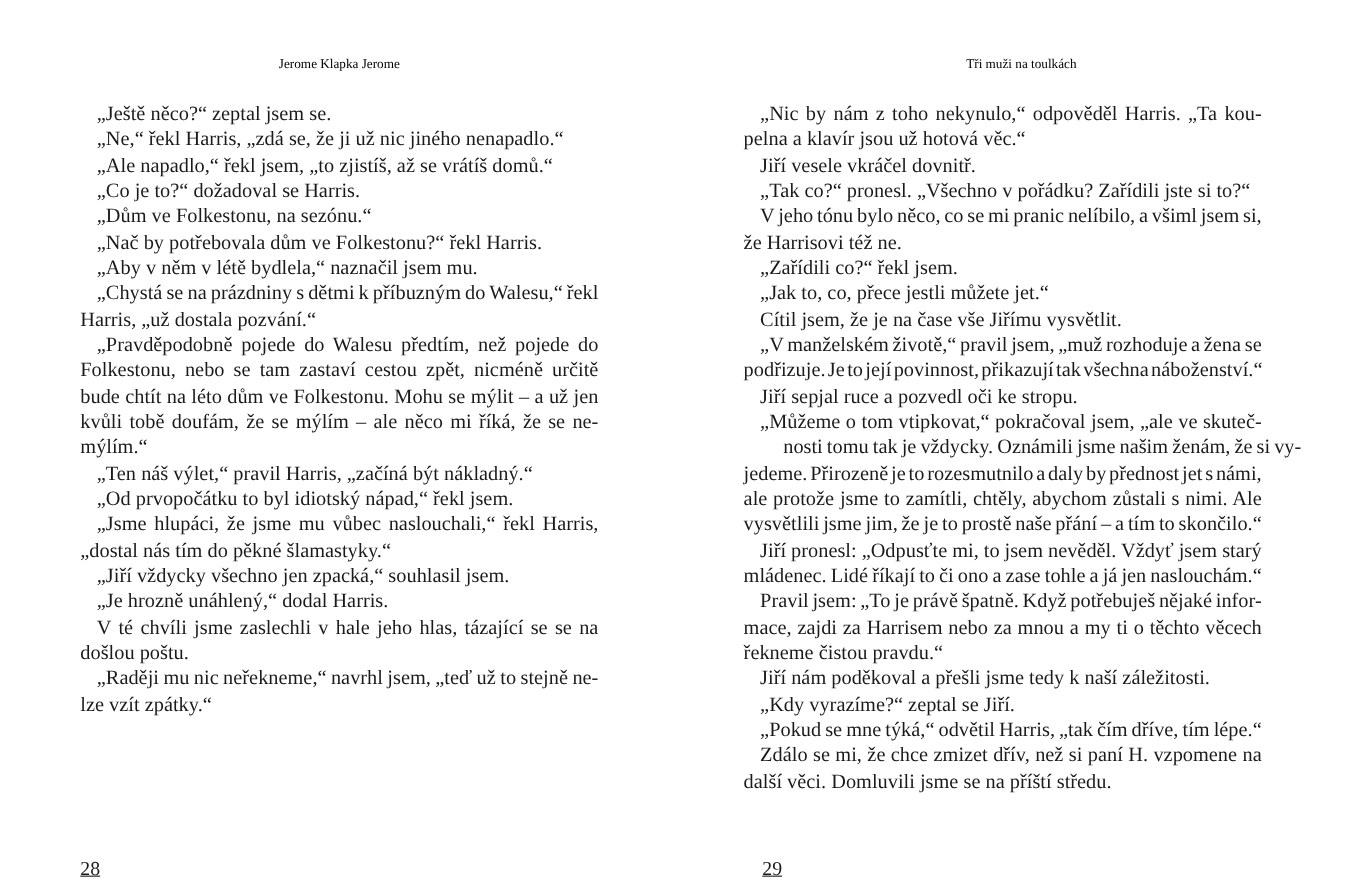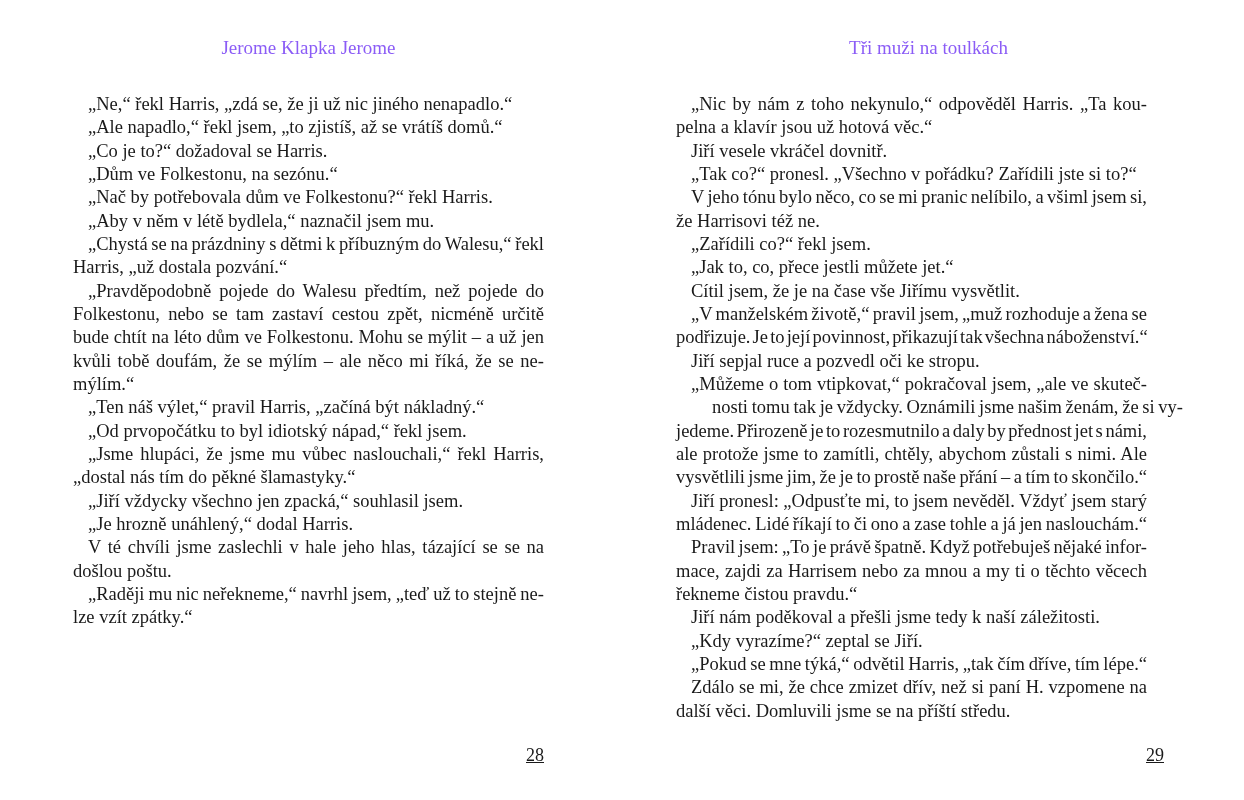--- a/index.html
+++ b/index.html
@@ -20,26 +20,26 @@
     position: absolute;
     top: 0;
     width: 622px;
     height: 800px;
   }
   .page-left  { left: 0; }
   .page-right { left: 622px; }
 
   .running-header {
     position: absolute;
-    top: 39px;
+    top: 50px;
     width: 471px;
     text-align: center;
-    font-size: 19px;
+    font-size: 12px;
     line-height: 17px;
-    color: #8b5cf6;
+    color: #000000;
   }
   .page-left  .running-header { left: 73px; }
   .page-right .running-header { left: 71px; }
 
   .text-block {
     position: absolute;
     top: 93px;
     width: 471px;
   }
   .page-left  .text-block { left: 73px; }
@@ -52,39 +52,42 @@
     line-height: 23.33px;
     height: 23.33px;
     white-space: nowrap;
     overflow: visible;
     text-align: left;
   }
   .line.first { padding-left: 15px; }
 
   .page-number {
     position: absolute;
-    top: 745px;
+    top: 779px;
     width: 471px;
-    text-align: right;
+    text-align: left;
     font-size: 18px;
     color: #1a1a1a;
     text-decoration: underline;
   }
   .page-left  .page-number { left: 73px; }
   .page-right .page-number { left: 71px; }
 </style>
 </head>
 <body>
 
 <div class="spread">
 
   <section class="page page-left">
     <header class="running-header">Jerome Klapka Jerome</header>
     <div class="text-block">
         <div class="para">
+          <div class="line first last"><span>„Ještě něco?“ zeptal jsem se.</span></div>
+        </div>
+        <div class="para">
           <div class="line first last"><span>„Ne,“ řekl Harris, „zdá se, že ji už nic jiného nenapadlo.“</span></div>
         </div>
         <div class="para">
           <div class="line first last"><span>„Ale napadlo,“ řekl jsem, „to zjistíš, až se vrátíš domů.“</span></div>
         </div>
         <div class="para">
           <div class="line first last"><span>„Co je to?“ dožadoval se Harris.</span></div>
         </div>
         <div class="para">
           <div class="line first last"><span>„Dům ve Folkestonu, na sezónu.“</span></div>

